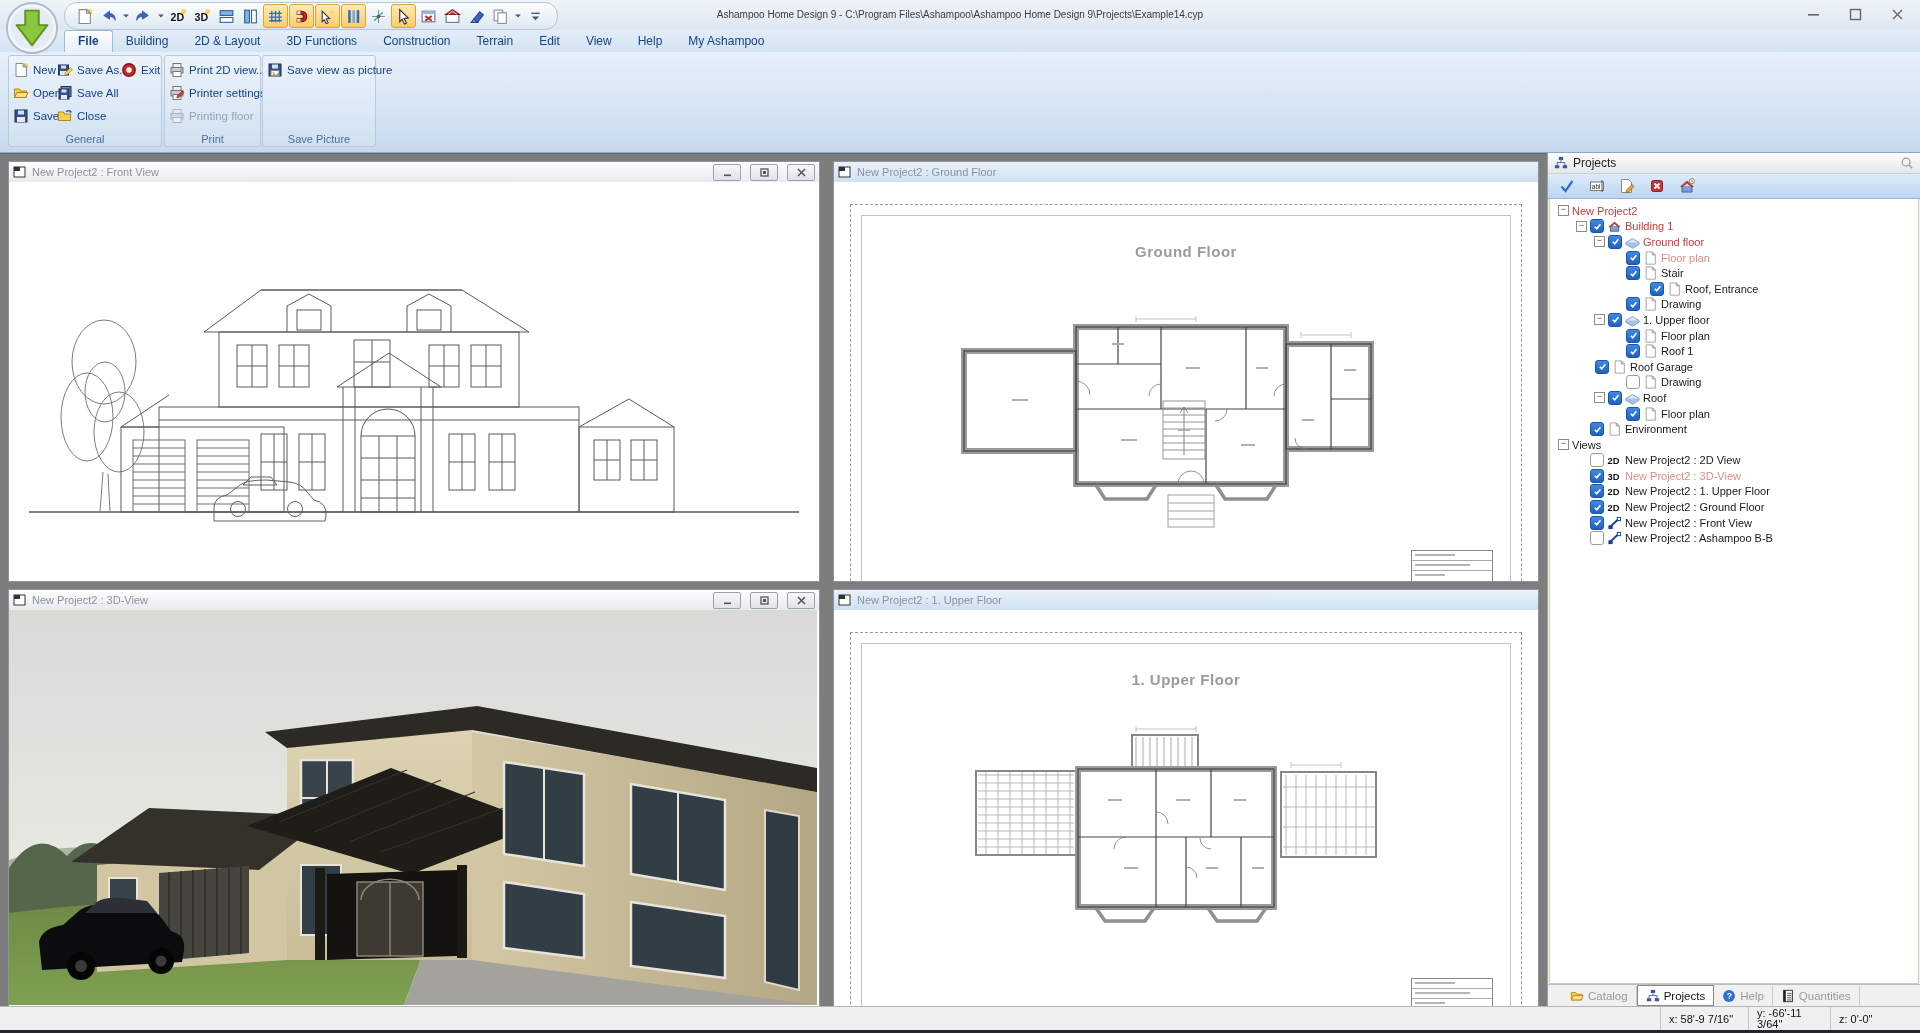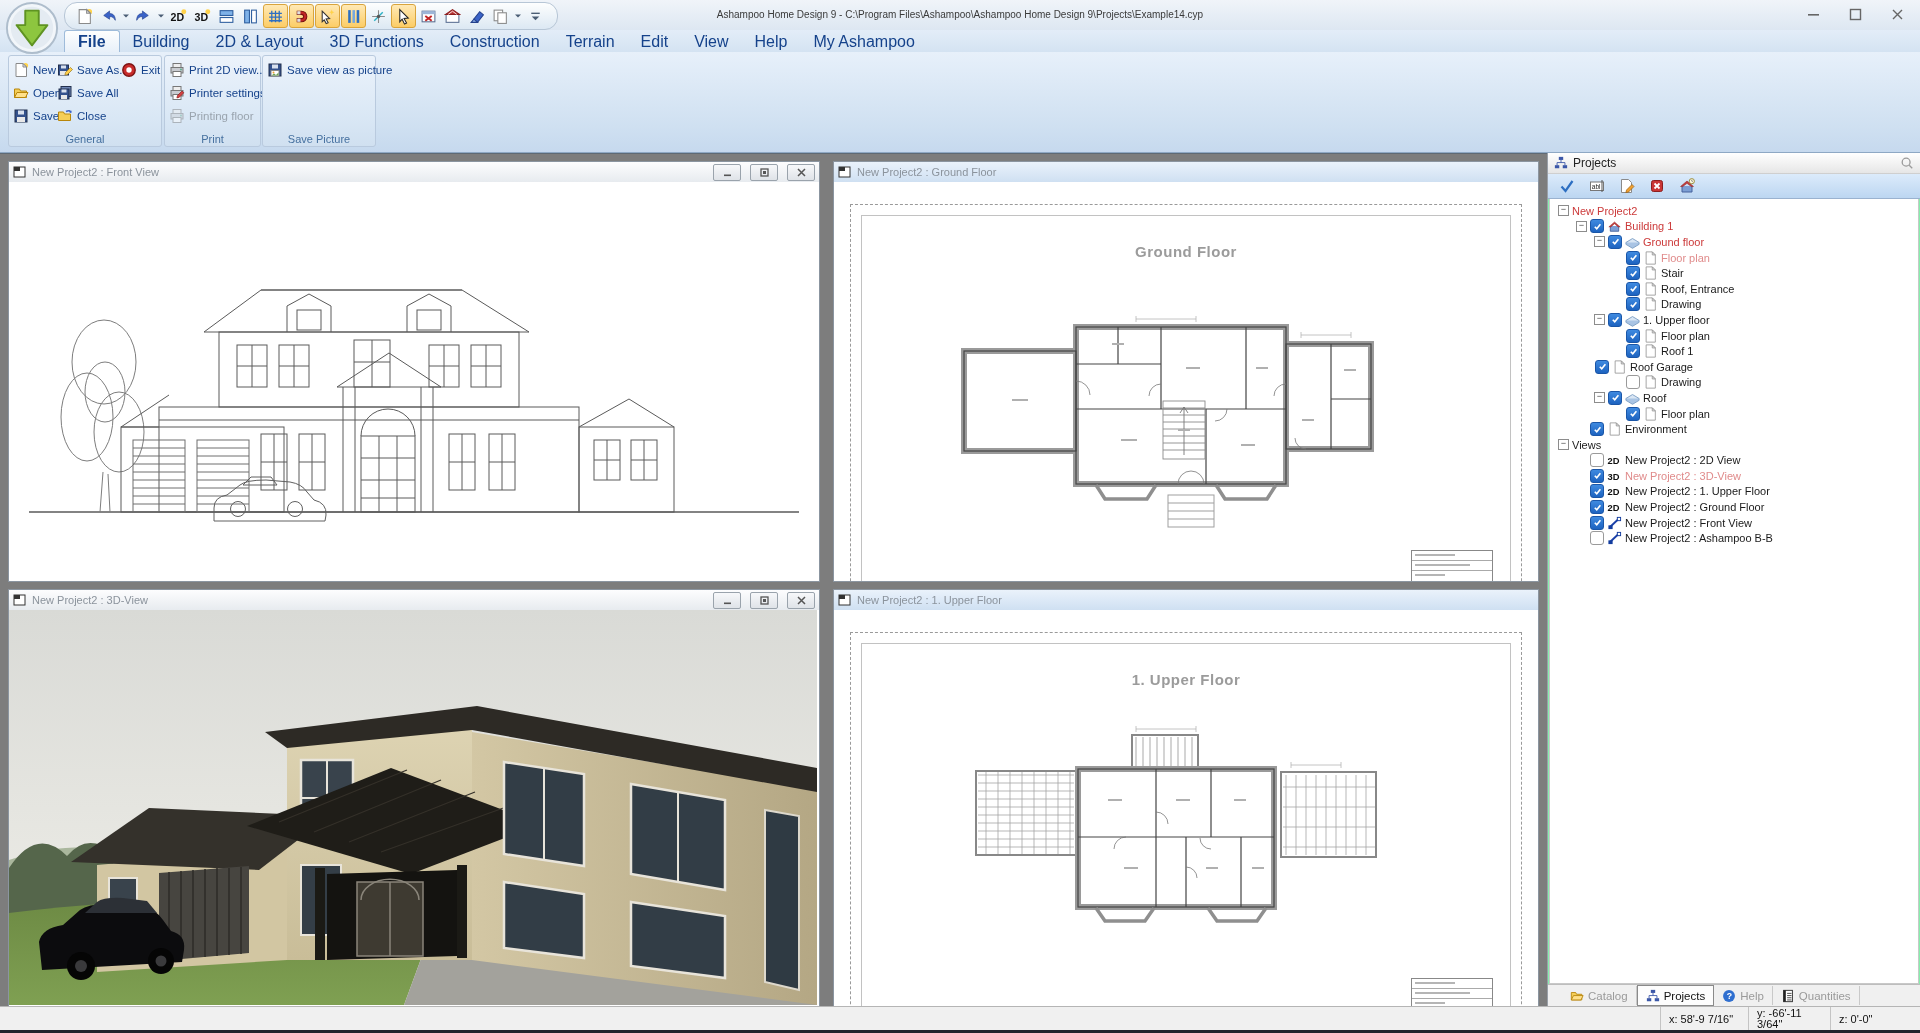--- a/index.html
+++ b/index.html
@@ -20,21 +20,21 @@
     background:linear-gradient(#fdfefe,#dce8f3);border:1px solid #b7c6d6;border-radius:13px;
     padding:0 10px 0 8px;z-index:20;}
   .qat-btn{width:23px;height:22px;border-radius:3px;display:flex;align-items:center;justify-content:center;}
   .qat-btn svg{width:17px;height:17px;}
   .qat-btn.drop{width:10px;}
   .qat-btn.drop svg{width:8px;height:8px;}
   .qat-btn.active{background:linear-gradient(#ffe9b6,#fccd66);border:1px solid #d9a43c;}
   
   #tabrow{left:0;top:30px;width:1920px;height:22px;
     background:linear-gradient(#e3edf8,#d4e3f2);display:flex;align-items:flex-end;padding-left:64px;box-sizing:border-box;}
-  .rtab{height:21px;line-height:21px;padding:0 13px;font-size:16px;color:#15428b;}
+  .rtab{height:21px;line-height:21px;padding:0 13px;font-size:12px;color:#15428b;}
   .rtab.active{background:linear-gradient(#fdfefe,#e8f0f9);border:1px solid #9ebbda;border-bottom:none;
     border-radius:3px 3px 0 0;color:#15428b;font-weight:bold;}
   
   #ribbon{left:0;top:52px;width:1920px;height:100px;
     background:linear-gradient(#e7f0fa,#cfe0f1 75%,#c6d9ee);border-bottom:1px solid #8ea8c4;}
   .rgroup{position:absolute;top:3px;height:90px;border:1px solid #b9cade;border-radius:3px;
     background:linear-gradient(#ecf3fb,#d9e7f5 70%,#d0e0f0);}
   .rgroup .caption{position:absolute;bottom:1px;left:0;right:0;text-align:center;
     font-size:11px;color:#45709f;}
   .ritem{position:absolute;height:20px;display:flex;align-items:center;gap:4px;
@@ -59,21 +59,21 @@
   .sheet{position:absolute;left:16px;right:16px;top:22px;height:520px;background:#fff;
     border:1px dashed #9a9a9a;}
   .sheet .frame{position:absolute;left:10px;right:10px;top:10px;bottom:10px;border:1px solid #c2c2c2;}
   .sheet-heading{position:absolute;left:0;right:0;top:38px;text-align:center;
     font-size:15px;font-weight:bold;letter-spacing:.5px;color:#9b9b9b;}
   .planwrap{position:absolute;left:0;right:0;top:84px;text-align:center;}
   .tblock{position:absolute;right:28px;top:345px;width:80px;height:30px;border:1px solid #888;}
   .tblock .r{border-bottom:1px solid #aaa;height:9px;position:relative;}
   .tblock .bar{position:absolute;left:3px;top:3px;height:2px;background:#b5b5b5;}
   
-  #panel{left:1547px;top:153px;width:373px;height:853px;background:#86efac;border-left:1px solid #9aa0a8;box-sizing:border-box;}
+  #panel{left:1547px;top:153px;width:373px;height:853px;background:#fef9c3;border-left:1px solid #9aa0a8;box-sizing:border-box;}
   #panel-header{position:absolute;left:0;top:0;width:100%;height:21px;
     background:linear-gradient(#ffffff,#e6e6e6);border-bottom:1px solid #cfcfcf;
     display:flex;align-items:center;gap:5px;padding:0 6px;box-sizing:border-box;}
   #panel-header .txt{font-size:12px;color:#222;flex:1;}
   #panel-header svg{width:14px;height:14px;}
   #panel-toolbar{position:absolute;left:0;top:21px;width:100%;height:25px;
     background:linear-gradient(#dcebfb,#bcd6f1);border-bottom:1px solid #9ab2cf;
     display:flex;align-items:center;gap:8px;padding-left:8px;box-sizing:border-box;}
   .ptool{width:22px;height:20px;display:flex;align-items:center;justify-content:center;}
   .ptool svg{width:16px;height:16px;}
@@ -871,21 +871,21 @@
           <svg viewBox="0 0 10 10">
             <path d="M2 5.2l2.2 2.4L8.2 2.6" stroke="#fff" stroke-width="1.8" fill="none"></path>
           </svg>
         </span>
         <span class="ticon"><svg viewBox="0 0 14 16">
             <path d="M2 1h7l3.5 3.5V15H2z" fill="#fff" stroke="#9a9a9a"></path>
             <path d="M9 1l3.5 3.5H9z" fill="#e4e4e4" stroke="#9a9a9a"></path>
           </svg></span>
         <span class="lbl black">Stair</span>
       </div>
-      <div class="trow" style="padding-left: 62px;">
+      <div class="trow" style="padding-left: 62px; margin-left: 24px;">
         <span class="spacer"></span>
         <span class="cb on">
           <svg viewBox="0 0 10 10">
             <path d="M2 5.2l2.2 2.4L8.2 2.6" stroke="#fff" stroke-width="1.8" fill="none"></path>
           </svg>
         </span>
         <span class="ticon"><svg viewBox="0 0 14 16">
             <path d="M2 1h7l3.5 3.5V15H2z" fill="#fff" stroke="#9a9a9a"></path>
             <path d="M9 1l3.5 3.5H9z" fill="#e4e4e4" stroke="#9a9a9a"></path>
           </svg></span>

